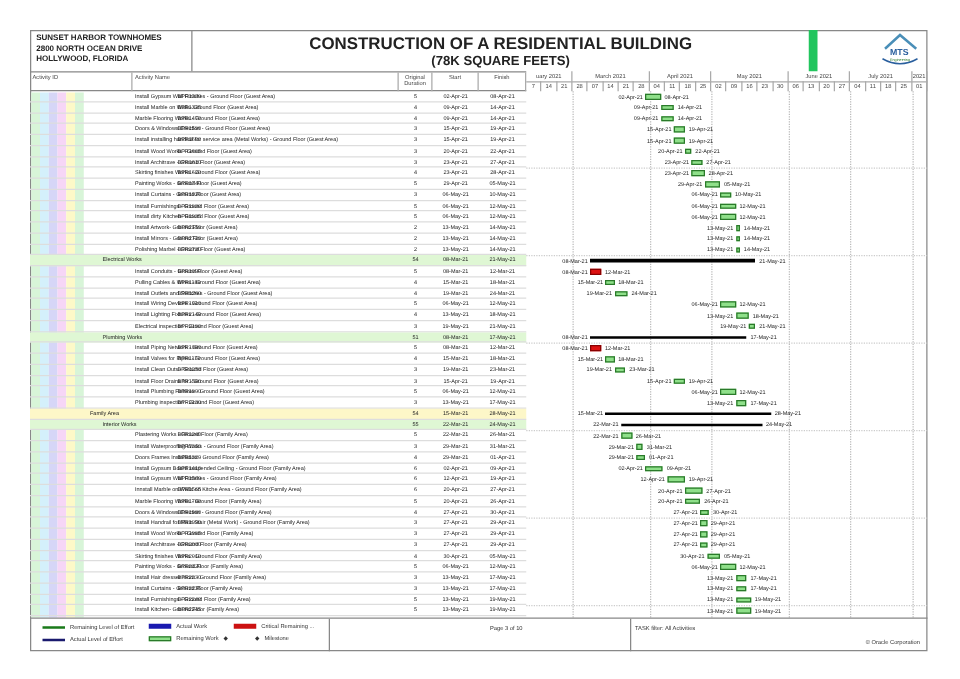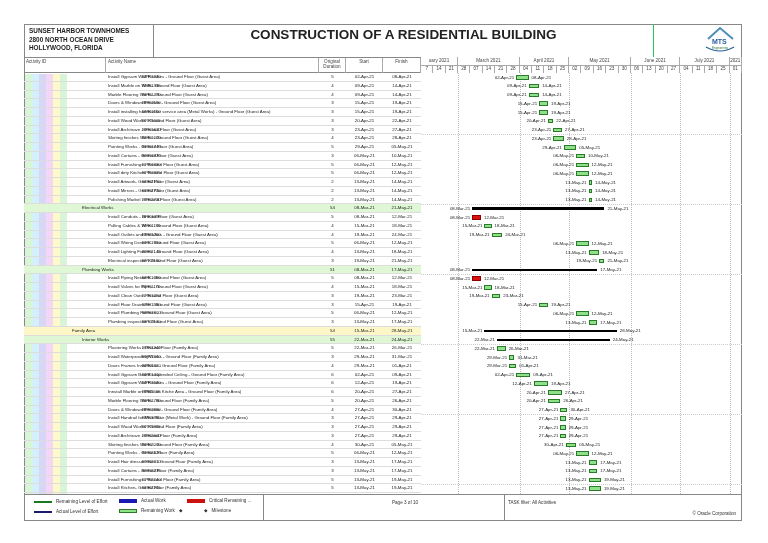--- a/index.html
+++ b/index.html
@@ -1,19 +1,19 @@
 <!DOCTYPE html>
 <html><head>
 <meta charset="utf-8">
 <style>
   html,body{margin:0;padding:0;background:#fff;}
   body{width:768px;height:543px;position:relative;overflow:hidden;font-family:"Liberation Sans",sans-serif;color:#222;}
   .frame{position:absolute;left:24px;top:24px;width:718px;height:497px;border:1px solid #888;box-sizing:border-box;}
   .hdr-left{position:absolute;left:24px;top:24px;width:130px;height:33px;border-right:1px solid #888;box-sizing:border-box;padding:3px 5px;font-size:6.4px;font-weight:bold;line-height:8.5px;}
-  .hdr-title{position:absolute;left:154px;top:24px;width:500px;height:33px;border-right:1px solid #22c55e;box-sizing:border-box;text-align:center;}
+  .hdr-title{position:absolute;left:154px;top:24px;width:500px;height:33px;border-right:7px solid #22c55e;box-sizing:border-box;text-align:center;}
   .hdr-title .t1{font-size:13.5px;font-weight:bold;position:absolute;left:0;right:0;top:3px;}
   .hdr-title .t2{font-size:10.5px;font-weight:bold;position:absolute;left:0;right:0;top:19px;}
   .logo{position:absolute;left:700px;top:25px;width:40px;height:30px;}
   .colhdr{position:absolute;top:57px;height:16px;border-top:1px solid #888;border-bottom:1px solid #888;box-sizing:border-box;font-size:4.6px;color:#444;}
   .colhdr div{position:absolute;top:0;height:15px;border-right:1px solid #aaa;box-sizing:border-box;padding:1px 2px;}
   .rows{position:absolute;left:24px;top:73px;width:397px;}
   .row{position:absolute;left:0;width:397px;height:8.75px;font-size:4.4px;line-height:8.75px;border-bottom:1px solid #ddd;box-sizing:border-box;white-space:nowrap;}
   .row.wbs1{background:#fdf7c8;}
   .row.wbs2{background:#dff7d4;}
   .row span{position:absolute;top:0;overflow:hidden;}
@@ -42,20 +42,21 @@
 <div class="frame"></div>
 
 <div class="hdr-left">
   <div>SUNSET HARBOR TOWNHOMES</div>
   <div>2800 NORTH OCEAN DRIVE</div>
   <div>HOLLYWOOD, FLORIDA</div>
 </div>
 
 <div class="hdr-title">
   <div class="t1">CONSTRUCTION OF A RESIDENTIAL BUILDING</div>
+  <div class="t2">(78K SQUARE FEETS)</div>
 </div>
 
 <div class="logo">
   <svg width="40" height="30" viewBox="0 0 40 30">
     <path d="M8 14 L20 3 L33 14" fill="none" stroke="#4a8fb8" stroke-width="2"></path>
     <text x="12" y="19" font-size="7" font-weight="bold" fill="#2a5f9e" font-family="Liberation Sans, sans-serif">MTS</text>
     <text x="12" y="24" font-size="3" fill="#2a7a2a" font-family="Liberation Sans, sans-serif">Engineering</text>
     <path d="M6 22 Q 20 30 34 22" fill="none" stroke="#2a5f9e" stroke-width="1.2"></path>
   </svg>
 </div>

